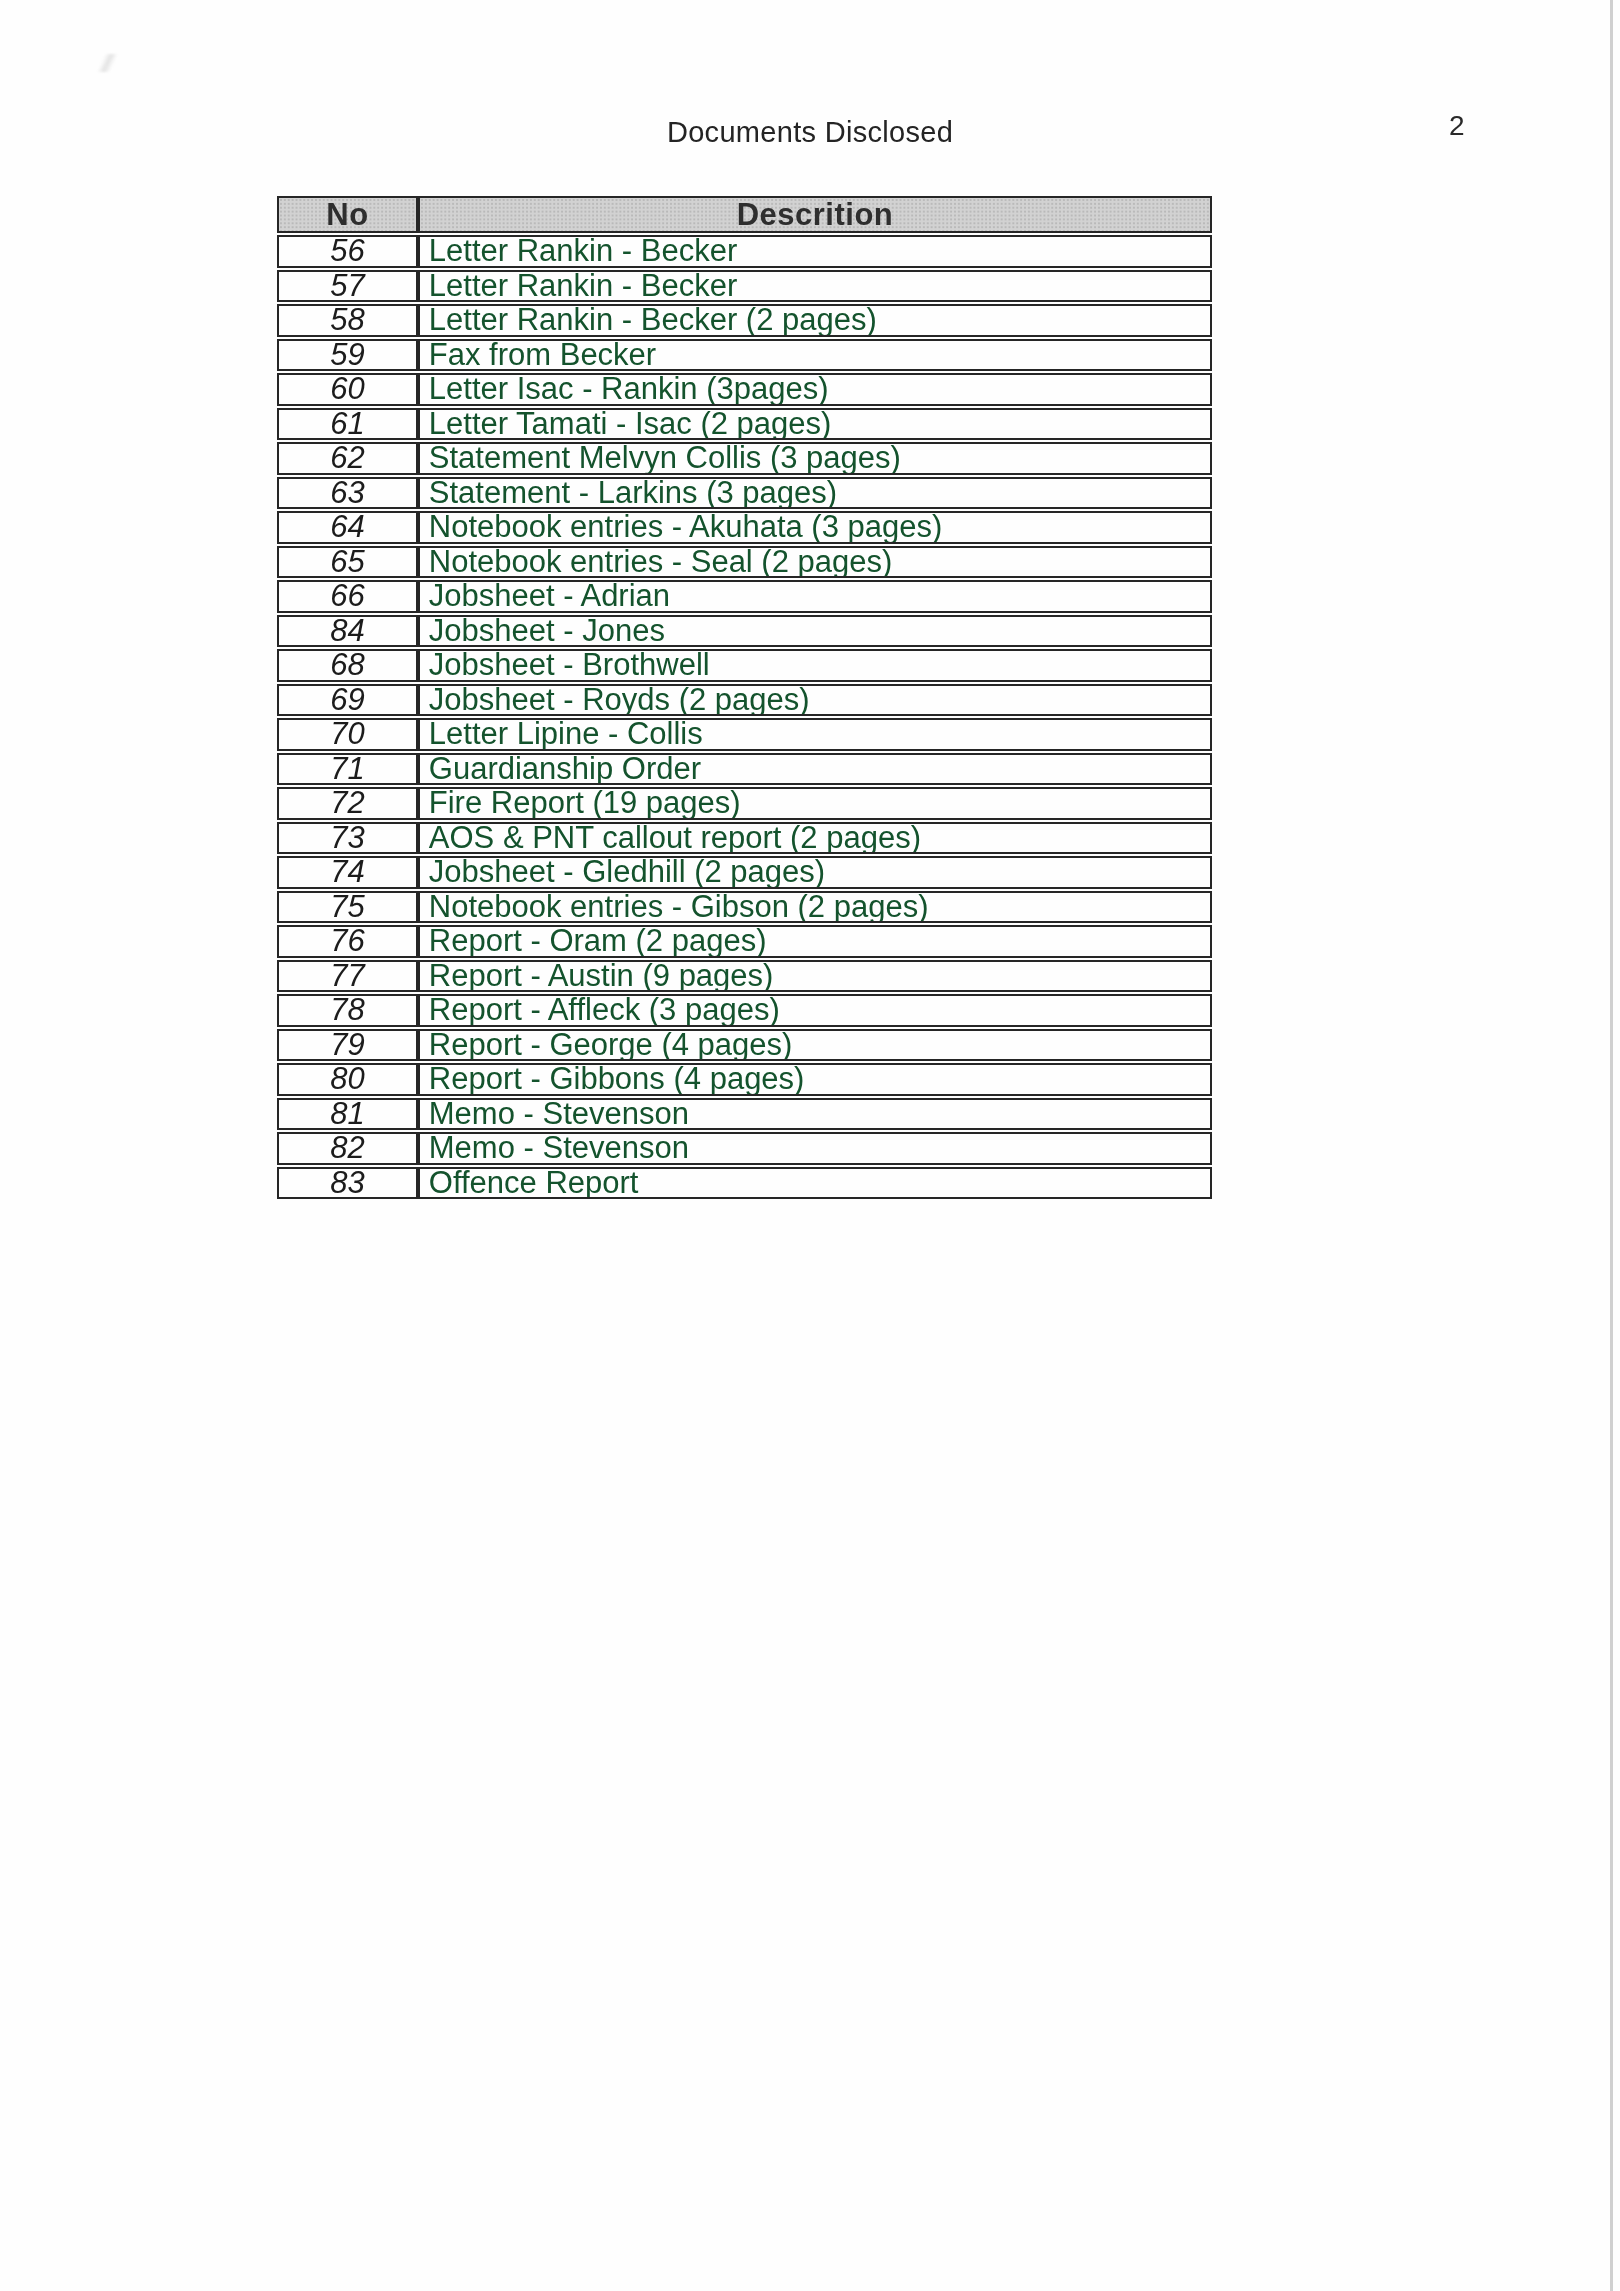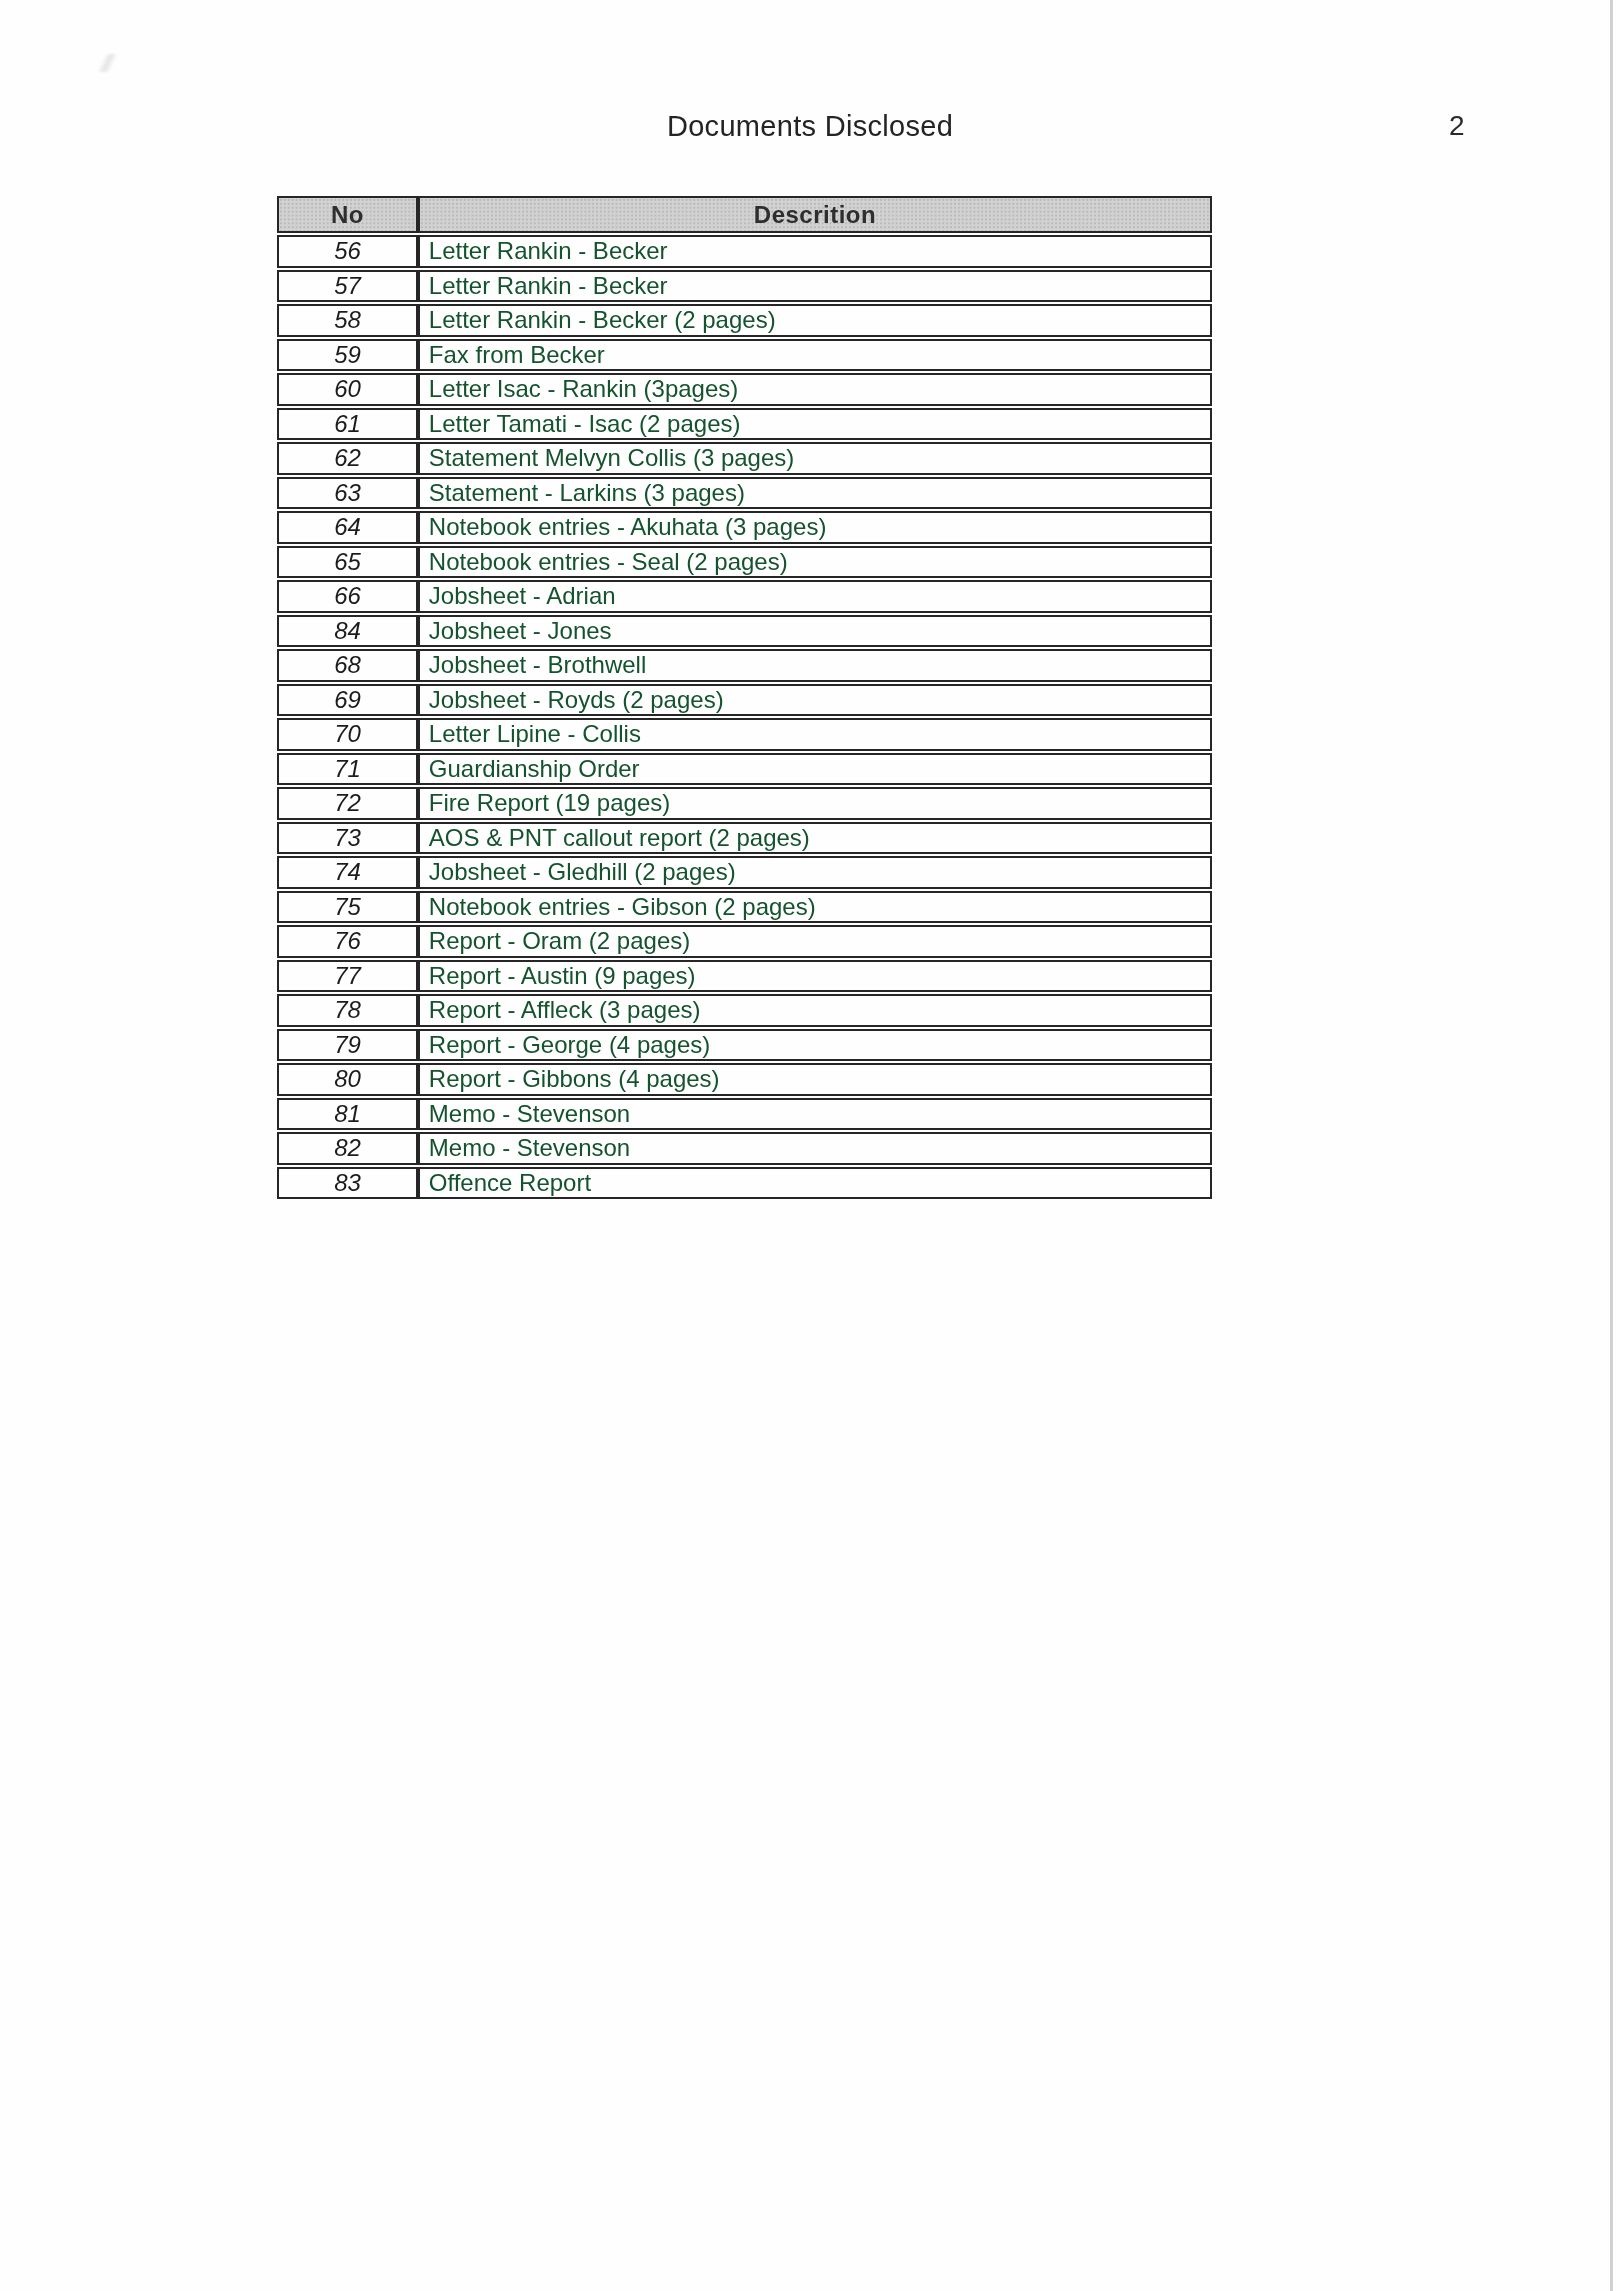--- a/index.html
+++ b/index.html
@@ -30,21 +30,21 @@
     position: absolute;
     right: 6.9px;
     top: 0;
     width: 2.9px;
     height: 100%;
     background: #c4c4c4;
     opacity: 0.8;
   }
   .title {
     position: absolute;
-    top: 110px;
+    top: 116px;
     left: 0;
     width: 1620px;
     text-align: center;
     font-size: 29px;
     letter-spacing: 0.3px;
     color: #242424;
   }
   .page-number {
     position: absolute;
     top: 110px;
@@ -57,21 +57,21 @@
     left: 277px;
     top: 194px;
     width: 931px;
     border-collapse: separate;
     border-spacing: 0 2.9px;
     table-layout: fixed;
   }
   .doc-table th, .doc-table td {
     border: 2px solid #262626;
     height: 26.5px;
-    font-size: 24px;
+    font-size: 31px;
     line-height: 26.5px;
     overflow: hidden;
     white-space: nowrap;
   }
   .doc-table th {
     background-color: #d2d2d2;
     background-image: radial-gradient(rgba(140,140,140,0.35) 1px, transparent 1px);
     background-size: 3.9px 3.9px;
     font-weight: bold;
     color: #2e2e2e;

